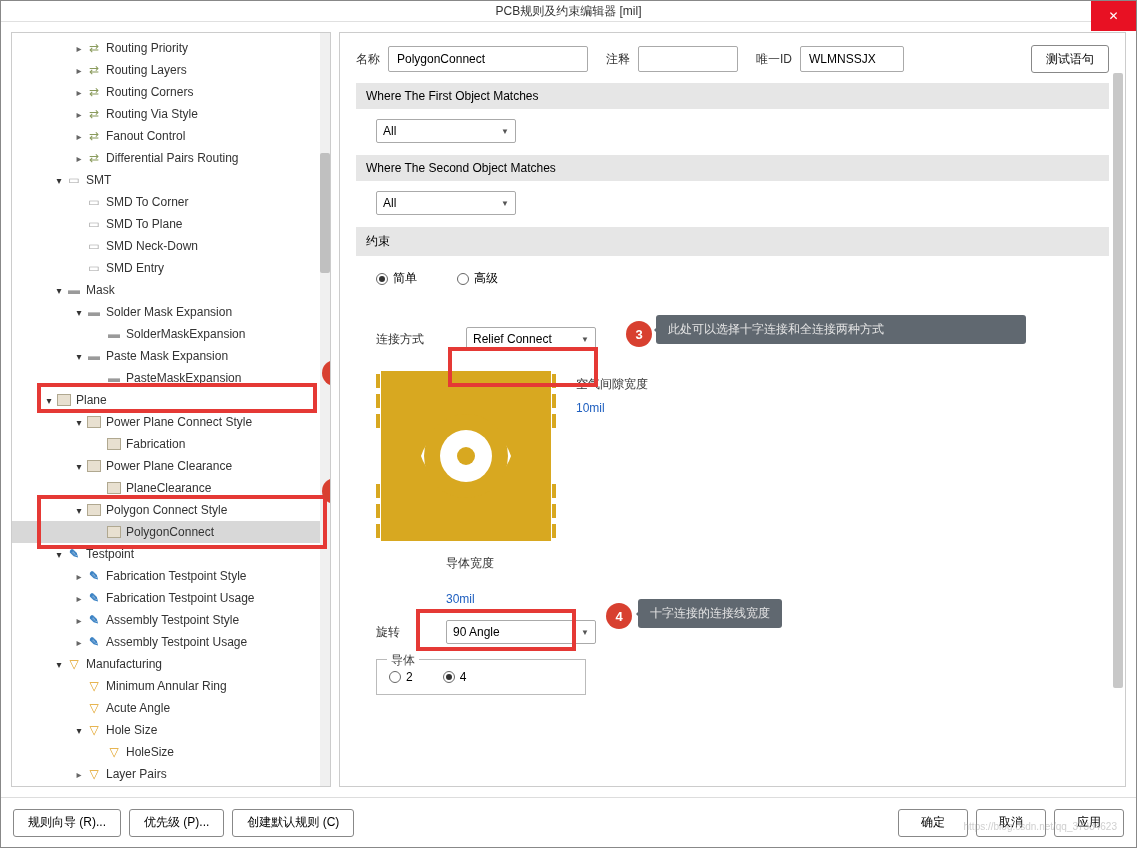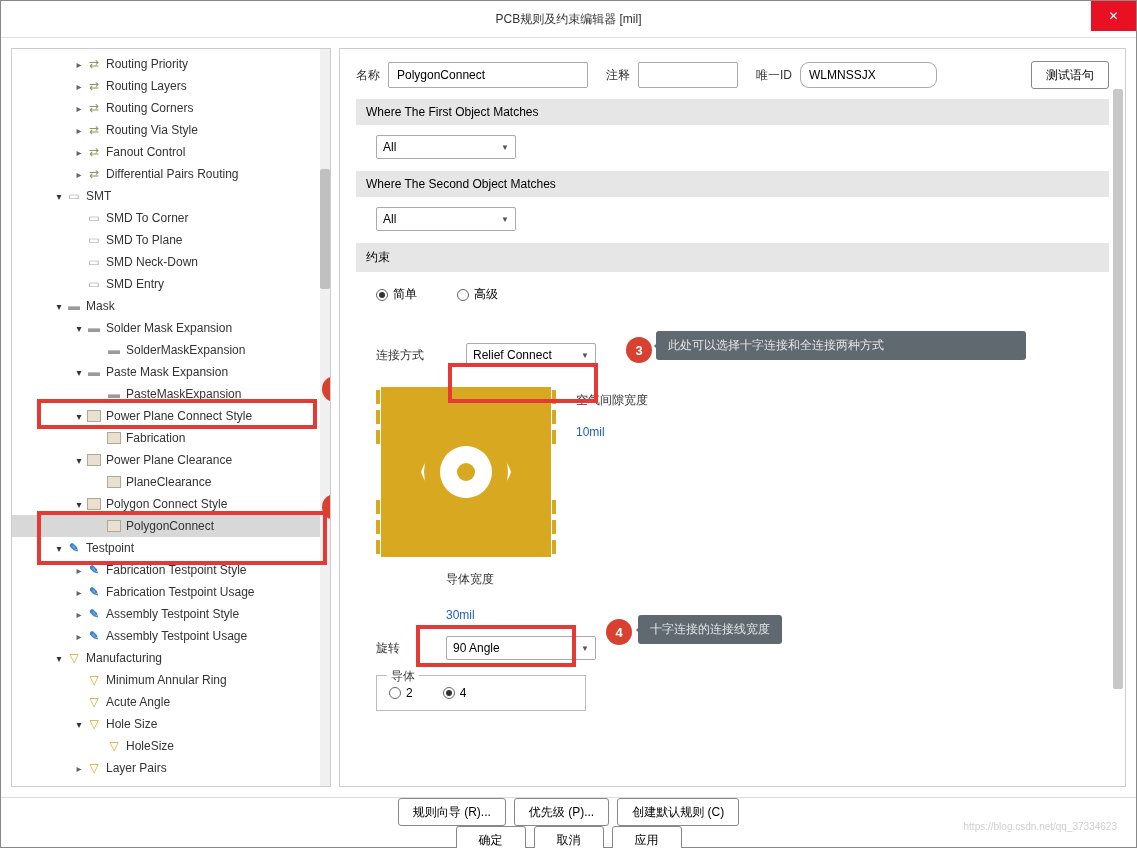--- a/index.html
+++ b/index.html
@@ -1,18 +1,18 @@
 <!DOCTYPE html>
 <html><head>
 <meta charset="utf-8">
 <style>
 * { box-sizing: border-box; margin: 0; padding: 0; font-family: "Microsoft YaHei", "Segoe UI", Tahoma, sans-serif; font-size: 12px; }
 body { background: #f0f0f0; width: 1137px; height: 848px; overflow: hidden; position: relative; }
 .window { width: 1137px; height: 848px; background: #fff; border: 1px solid #888; box-shadow: 0 3px 12px rgba(0,0,0,0.3); display: flex; flex-direction: column; }
-.titlebar { height: 37px; background: #fff; display: flex; align-items: center; justify-content: center; position: relative; border-bottom: 1px solid #e0e0e0; }
+.titlebar { height: 21px; background: #fff; display: flex; align-items: center; justify-content: center; position: relative; border-bottom: 1px solid #e0e0e0; }
 .titlebar .title { font-size: 12px; color: #333; }
 .close-btn { position: absolute; right: 0; top: 0; width: 45px; height: 30px; background: #e81123; color: #fff; display: flex; align-items: center; justify-content: center; cursor: pointer; font-size: 14px; }
 .body { flex: 1; display: flex; padding: 10px; gap: 8px; overflow: hidden; }
 .left-panel { width: 320px; border: 1px solid #ccc; display: flex; flex-direction: column; position: relative; overflow: hidden; }
 .tree-container { flex: 1; overflow-y: auto; padding: 4px 0; position: relative; }
 .tree-scrollbar { position: absolute; right: 0; top: 0; width: 10px; height: 100%; background: #f0f0f0; }
 .tree-scrollbar-thumb { position: absolute; right: 0; top: 120px; width: 10px; height: 120px; background: #c0c0c0; border-radius: 2px; }
 .tree-item { display: flex; align-items: center; height: 22px; padding-left: 4px; cursor: pointer; white-space: nowrap; color: #333; }
 .tree-item.selected { background: #d8d8d8; }
 .tree-arrow { width: 14px; text-align: center; color: #666; font-size: 10px; }
@@ -37,24 +37,24 @@
 .section-header { background: #e6e6e6; padding: 6px 10px; font-weight: normal; margin-bottom: 10px; }
 .dropdown { border: 1px solid #aaa; padding: 3px 6px; height: 24px; width: 140px; display: flex; align-items: center; justify-content: space-between; background: #fff; border-radius: 2px; cursor: pointer; }
 .dropdown .arrow { font-size: 8px; color: #555; }
 .radio-row { display: flex; gap: 40px; padding: 4px 20px 10px; }
 .radio-item { display: flex; align-items: center; gap: 5px; cursor: pointer; }
 .radio-dot { width: 12px; height: 12px; border: 1px solid #666; border-radius: 50%; display: flex; align-items: center; justify-content: center; }
 .radio-dot.checked::after { content: ""; width: 6px; height: 6px; background: #333; border-radius: 50%; }
 .pcb-section { padding: 0 20px; }
 .pcb-graphic-row { display: flex; gap: 20px; margin: 15px 0; }
 .pcb-graphic { width: 180px; height: 180px; position: relative; }
-.pcb-label-col { display: flex; flex-direction: column; gap: 16px; padding-top: 10px; }
+.pcb-label-col { display: flex; flex-direction: column; gap: 8px; padding-top: 10px; }
 .pcb-value { color: #2060c0; cursor: pointer; }
 .btn { border: 1px solid #888; background: #fff; padding: 5px 14px; border-radius: 3px; cursor: pointer; font-size: 12px; height: 28px; display: inline-flex; align-items: center; }
-.footer { height: 50px; border-top: 1px solid #ddd; display: flex; align-items: center; justify-content: space-between; padding: 0 12px; flex-direction: column; }
+.footer { height: 50px; border-top: 1px solid #ddd; display: flex; align-items: center; justify-content: space-between; padding: 0 12px; }
 .footer-left { display: flex; gap: 8px; }
 .footer-right { display: flex; gap: 8px; }
 .annotation-box { position: absolute; border: 4px solid #e53935; z-index: 50; pointer-events: none; }
 .annotation-num { position: absolute; width: 26px; height: 26px; background: #d84030; color: #fff; border-radius: 50%; display: flex; align-items: center; justify-content: center; font-weight: bold; z-index: 60; font-size: 13px; }
 .annotation-callout { position: absolute; background: #606870; color: #e5e5e5; padding: 6px 12px; border-radius: 3px; z-index: 55; font-size: 14px; display: flex; align-items: center; }
 .annotation-callout::before { content: ""; position: absolute; left: -8px; top: 50%; transform: translateY(-50%); border: 6px solid transparent; border-right-color: #606870; }
 .conductor-box { border: 1px solid #bbb; margin: 15px 0 0 0; width: 210px; padding: 10px 12px 10px 12px; position: relative; }
 .conductor-box .legend { position: absolute; top: -8px; left: 10px; background: #fff; padding: 0 4px; font-size: 12px; color: #444; }
 .right-scrollbar { position: absolute; right: 2px; top: 40px; width: 10px; bottom: 30px; background: transparent; }
 .right-scrollbar-thumb { position: absolute; right: 0; top: 0; width: 10px; height: 90%; background: #c8c8c8; border-radius: 2px; }
@@ -149,20 +149,27 @@
           <div class="tree-item indent-2">
             <span class="tree-arrow expanded"></span>
             <span class="tree-icon icon-mask">▬</span>
             <span>Paste Mask Expansion</span>
           </div>
           <div class="tree-item indent-3">
             <span class="tree-arrow"></span>
             <span class="tree-icon icon-mask">▬</span>
             <span>PasteMaskExpansion</span>
           </div>
+          <div class="tree-item indent-top">
+            <span class="tree-arrow expanded"></span>
+            <span class="tree-icon">
+              <span class="icon-plane"></span>
+            </span>
+            <span>Plane</span>
+          </div>
           <div class="tree-item indent-2">
             <span class="tree-arrow expanded"></span>
             <span class="tree-icon">
               <span class="icon-plane"></span>
             </span>
             <span>Power Plane Connect Style</span>
           </div>
           <div class="tree-item indent-3">
             <span class="tree-arrow"></span>
             <span class="tree-icon">
@@ -266,21 +273,21 @@
     </div>
 
     <div class="right-panel">
 
       <div class="form-row">
         <span class="form-label">名称</span>
         <input class="text-input" style="width: 200px;" value="PolygonConnect">
         <span class="form-label" style="margin-left:10px;">注释</span>
         <input class="text-input" style="width: 100px;" value="">
         <span class="form-label" style="margin-left:10px;">唯一ID</span>
-        <input class="text-input" style="width: 137px; border-radius: 9px;" value="WLMNSSJX">
+        <input class="text-input" style="width: 104px;" value="WLMNSSJX">
         <button class="btn" style="margin-left:auto;">测试语句</button>
       </div>
 
       <div class="section-header">Where The First Object Matches</div>
       <div style="padding:0 20px 12px;">
         <div class="dropdown">
           <span>All</span>
           <span class="arrow">▼</span>
         </div>
       </div>

